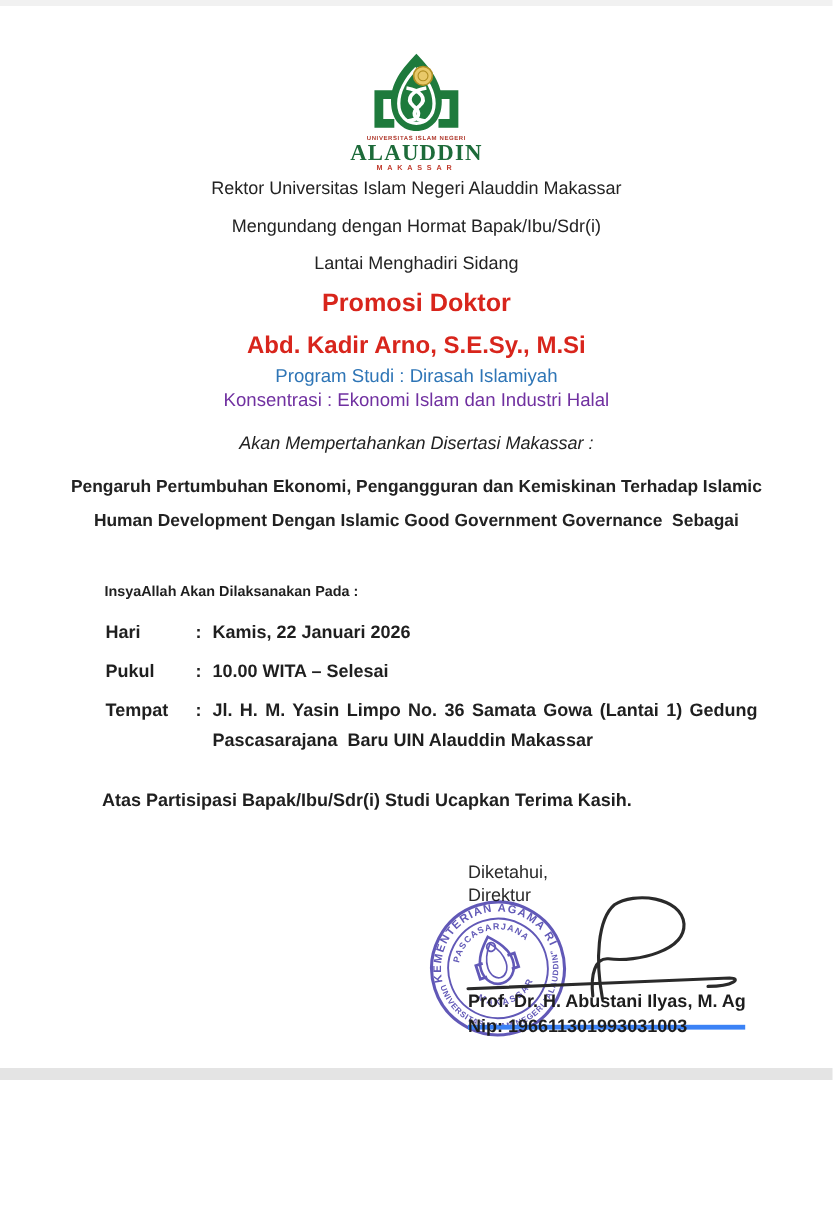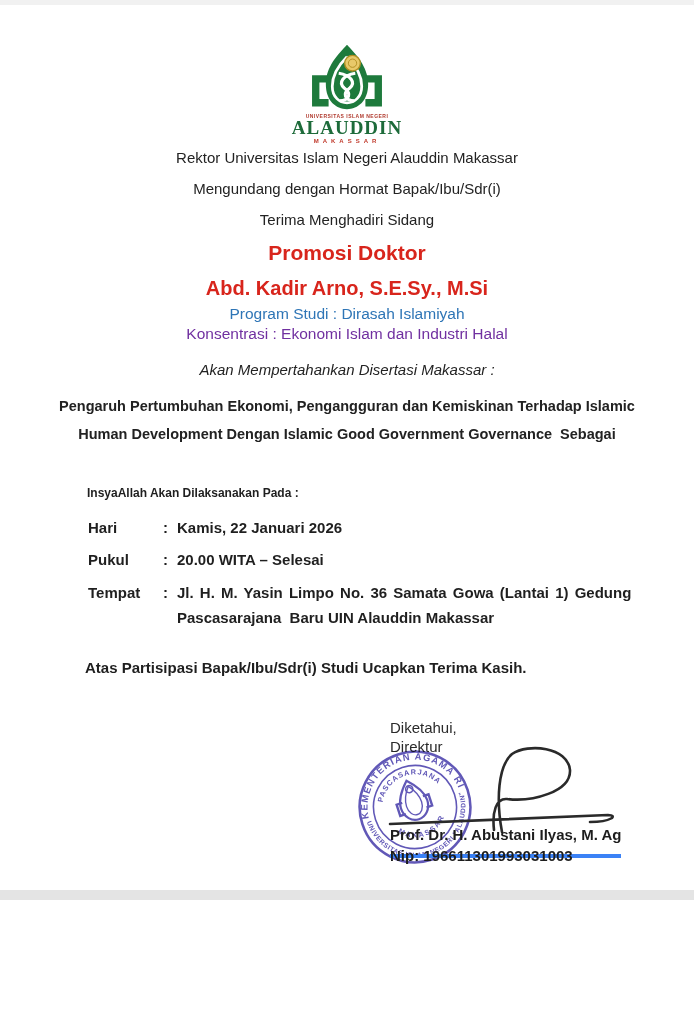--- a/index.html
+++ b/index.html
@@ -64,42 +64,42 @@
       <circle cx="56" cy="23" r="8.5" fill="#e8c96a" stroke="#b08e22" stroke-width="1.5"></circle>
       <circle cx="56" cy="23" r="4.5" fill="none" stroke="#b08e22" stroke-width="1"></circle>
     </svg>
     <div class="logo-uni">UNIVERSITAS ISLAM NEGERI</div>
     <div class="logo-name">ALAUDDIN</div>
     <div class="logo-city">MAKASSAR</div>
   </div>
 
   <div class="abs center h-line" style="top:149px;">Rektor Universitas Islam Negeri Alauddin Makassar</div>
   <div class="abs center h-line" style="top:180px;">Mengundang dengan Hormat Bapak/Ibu/Sdr(i)</div>
-  <div class="abs center h-line" style="top:211px;">Terima Menghadiri Sidang</div>
+  <div class="abs center h-line" style="top:211px;">Lantai Menghadiri Sidang</div>
 
   <div class="abs center red-title" style="top:241px;">Promosi Doktor</div>
   <div class="abs center red-name" style="top:277px;">Abd. Kadir Arno, S.E.Sy., M.Si</div>
   <div class="abs center blue-line" style="top:305px;">Program Studi : Dirasah Islamiyah</div>
   <div class="abs center purple-line" style="top:325px;">Konsentrasi : Ekonomi Islam dan Industri Halal</div>
 
   <div class="abs center italic-line" style="top:361px;">Akan Mempertahankan Disertasi Makassar :</div>
   <div class="abs center diss-line" style="top:398px;">Pengaruh Pertumbuhan Ekonomi, Pengangguran dan Kemiskinan Terhadap Islamic</div>
   <div class="abs center diss-line" style="top:426px;">Human Development Dengan Islamic Good Government Governance  Sebagai</div>
 
   <div class="abs sched-intro" style="top:486px;">InsyaAllah Akan Dilaksanakan Pada :</div>
 
   <div>
     <span class="sched-label" style="top:519px;">Hari</span>
     <span class="sched-colon" style="top:519px;">:</span>
     <span class="sched-value" style="top:519px;">Kamis, 22 Januari 2026</span>
   </div>
   <div>
     <span class="sched-label" style="top:551px;">Pukul</span>
     <span class="sched-colon" style="top:551px;">:</span>
-    <span class="sched-value" style="top:551px;">20.00 WITA – Selesai</span>
+    <span class="sched-value" style="top:551px;">10.00 WITA – Selesai</span>
   </div>
   <div>
     <span class="sched-label" style="top:584px;">Tempat</span>
     <span class="sched-colon" style="top:584px;">:</span>
     <span class="sched-value" style="top:584px;word-spacing:2px;">Jl. H. M. Yasin Limpo No. 36 Samata Gowa (Lantai 1) Gedung</span>
     <span class="sched-value" style="top:609px;">Pascasarajana  Baru UIN Alauddin Makassar</span>
   </div>
 
   <div class="abs closing" style="top:659px;">Atas Partisipasi Bapak/Ibu/Sdr(i) Studi Ucapkan Terima Kasih.</div>
 

